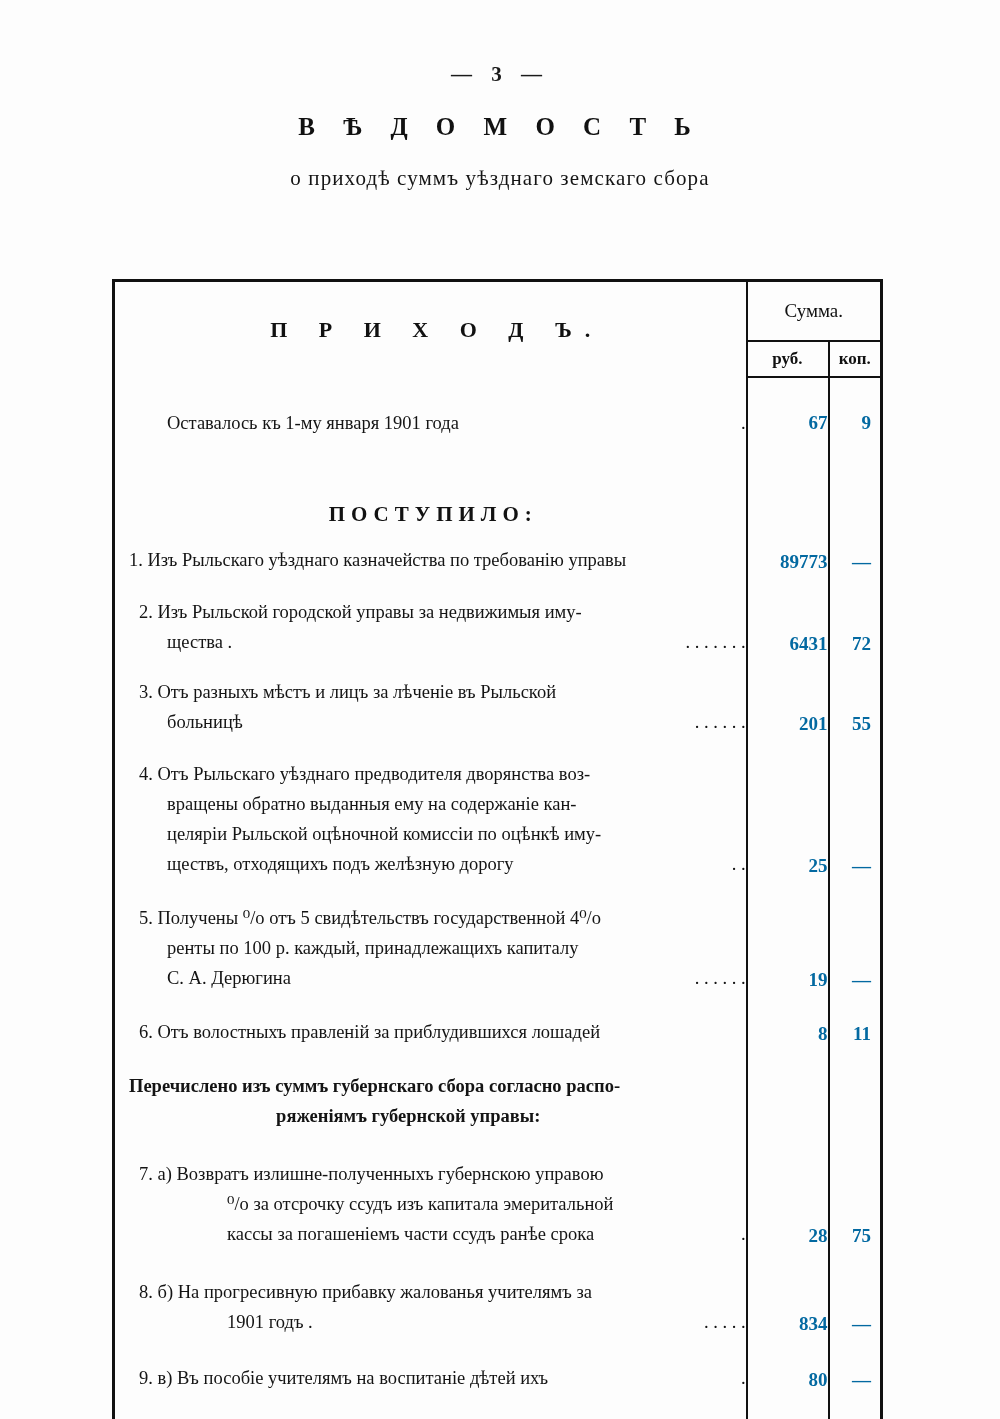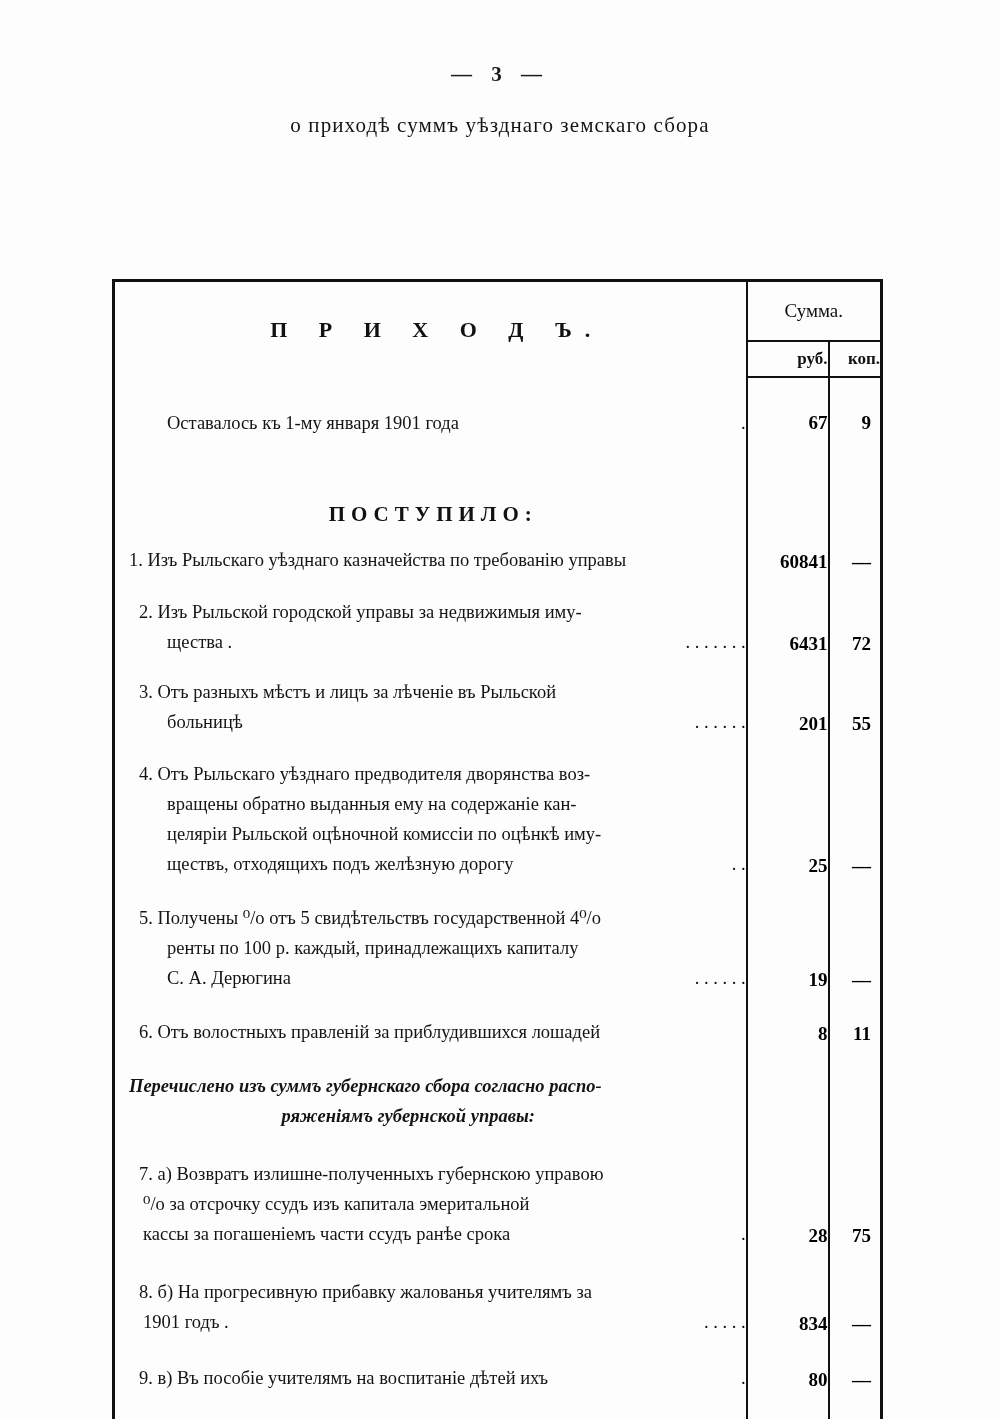--- a/index.html
+++ b/index.html
@@ -111,57 +111,56 @@
     margin-top: 6px;
   }
   .hdr-summa {
     text-align: center;
     font-size: 19px;
     font-weight: 400;
     height: 58px;
     color: #111;
   }
   .hdr-sub {
-    text-align: right;
+    text-align: center;
     font-size: 17px;
     font-weight: 700;
     height: 34px;
     color: #111;
   }
 
   
   .row-cell {
     font-size: 18.5px;
     line-height: 30px;
     color: #141414;
     padding: 0 6px 0 0;
   }
   .num-cell {
     text-align: right;
     font-size: 19px;
     font-weight: 700;
-    color: #000000;
+    color: #0369a1;
     padding-right: 6px;
     white-space: nowrap;
   }
   .num-cell.kop { padding-right: 9px; }
 
   .line {
     display: block;
     white-space: nowrap;
   }
   .line.center {
     text-align: center;
   }
   .line.ital {
-    font-style: italic;
     font-weight: 700;
   }
   .indent { padding-left: 52px; }
-  .indent-b { padding-left: 28px; }
+  .indent-b { padding-left: 112px; }
 
   .lead-dots {
     float: right;
     letter-spacing: 0;
   }
 
   .sec-head {
     text-align: center;
     font-size: 21px;
     font-weight: 700;
@@ -171,20 +170,21 @@
   }
 </style>
 </head>
 <body>
 
 <div class="page">
 
   <div class="page-number">— 3 —</div>
 
   <div class="doc-heading">
+    <div class="title-line-1">В Ѣ Д О М О С Т Ь</div>
     <div class="title-line-3">о приходѣ суммъ уѣзднаго земскаго сбора</div>
   </div>
 
   <div class="table-wrap">
     <table class="tbl">
       <colgroup>
         <col class="col-desc">
         <col class="col-rub">
         <col class="col-kop">
       </colgroup>
@@ -222,21 +222,21 @@
         <td class="b-right"></td>
       </tr>
 
       <tr>
         <td class="row-cell b-left v-mid" style="height:48px; vertical-align:bottom; padding-bottom:4px;">
           <span class="line" style="padding-left:14px">
             <span>1.</span>
             <span>Изъ Рыльскаго уѣзднаго казначейства по требованію управы</span>
           </span>
         </td>
-        <td class="num-cell v-thin" style="vertical-align:bottom; padding-bottom:6px;">60841</td>
+        <td class="num-cell v-thin" style="vertical-align:bottom; padding-bottom:6px;">89773</td>
         <td class="num-cell kop b-right" style="vertical-align:bottom; padding-bottom:6px;">—</td>
       </tr>
 
       <tr>
         <td class="row-cell b-left v-mid" style="height:78px; vertical-align:bottom; padding-bottom:2px;">
           <span class="line" style="padding-left:24px">
             <span>2.</span>
             <span>Изъ Рыльской городской управы  за  недвижимыя  иму-</span>
           </span>
           <span class="line indent">

